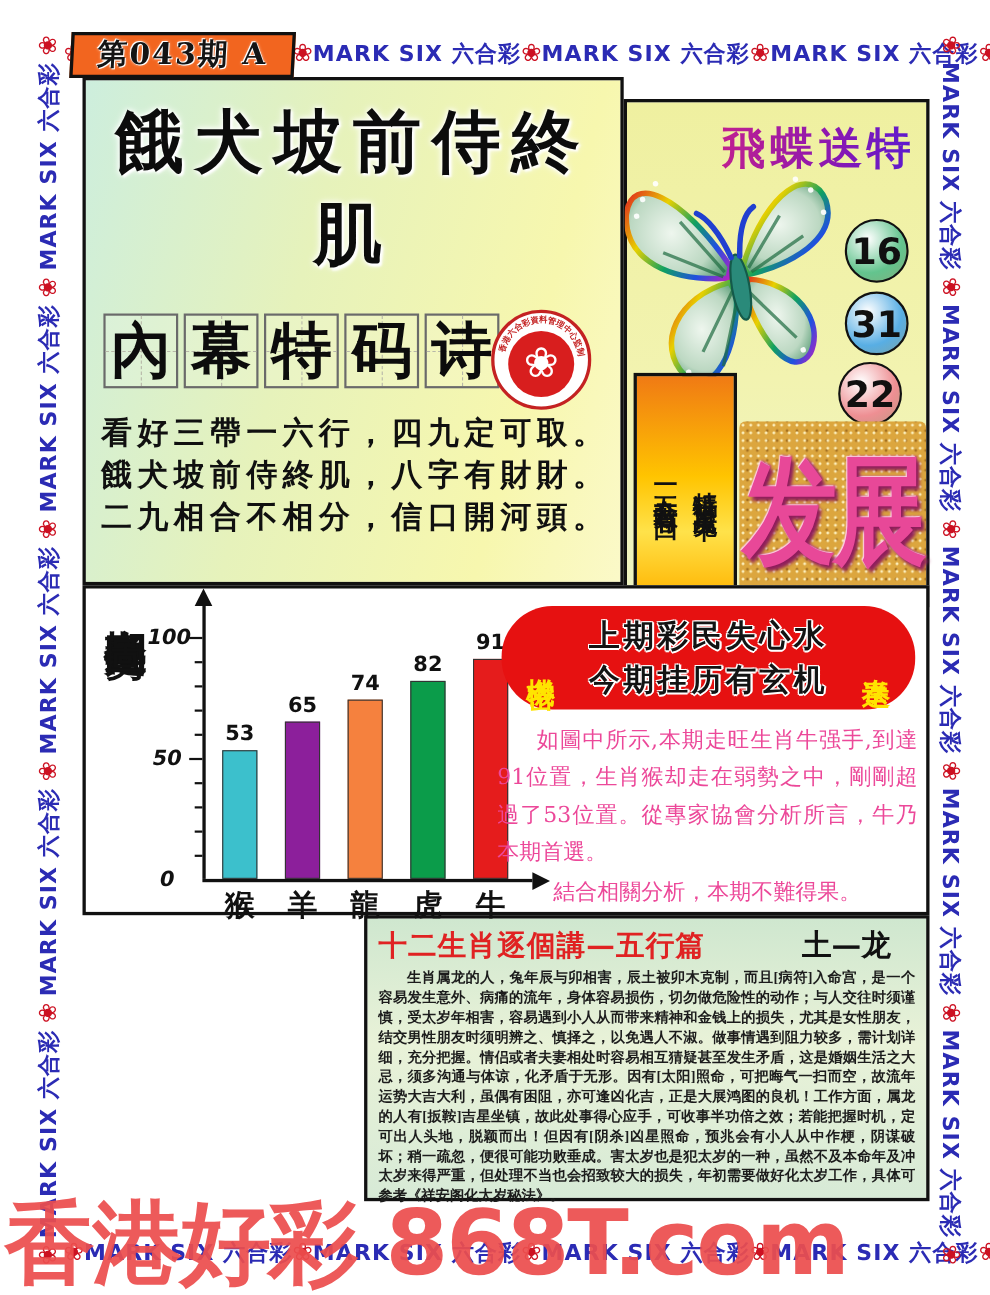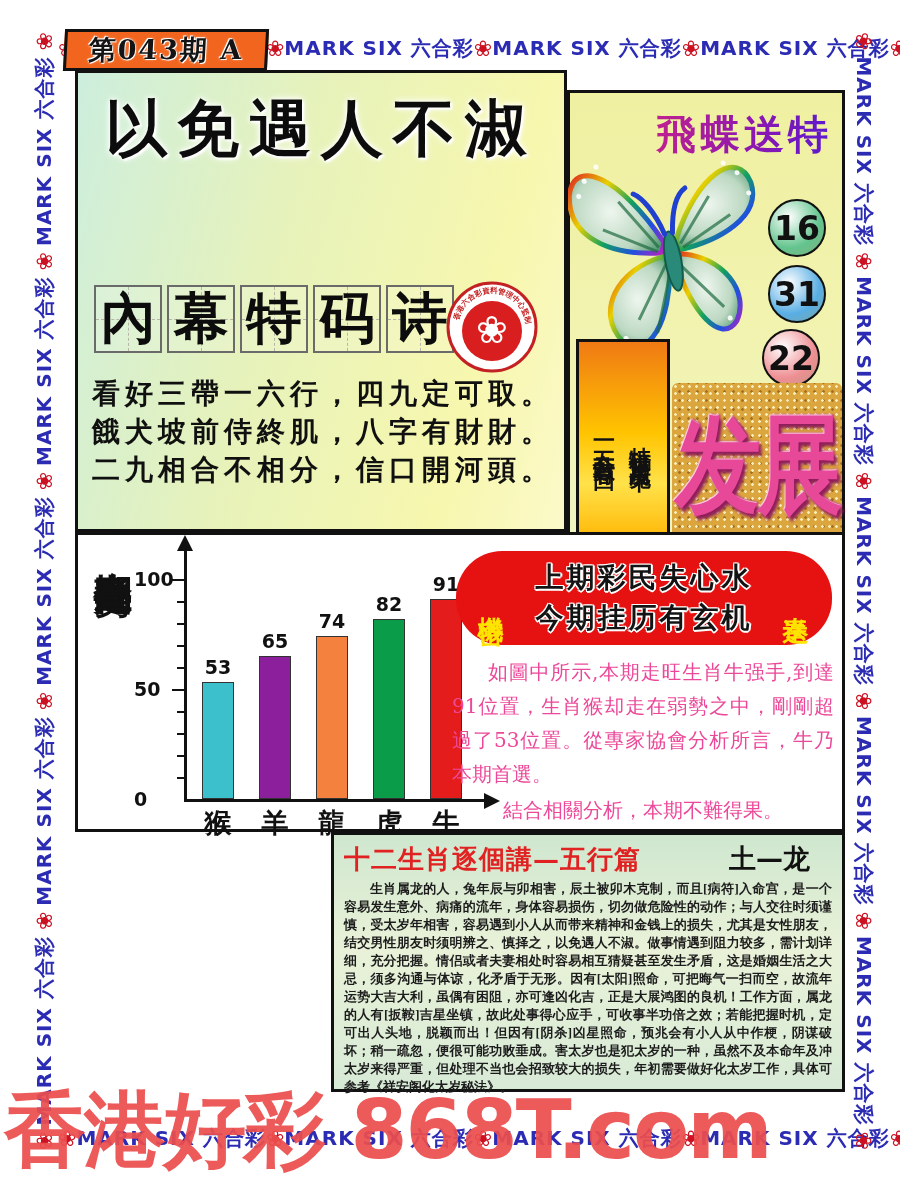--- a/index.html
+++ b/index.html
@@ -134,21 +134,21 @@
     position:absolute; width:0; height:0;
     border-left:8px solid transparent; border-right:8px solid transparent;
     border-bottom:16px solid #111;
   }
   .axis-arrow-right {
     position:absolute; width:0; height:0;
     border-top:8px solid transparent; border-bottom:8px solid transparent;
     border-left:16px solid #111;
   }
   .ytick { position:absolute; background:#111; height:2px; }
-  .ytick-label { position:absolute; font-size:19px; font-weight:bold; color:#111; width:36px; text-align:left; }
+  .ytick-label { position:absolute; font-size:19px; font-weight:bold; color:#111; width:36px; text-align:center;font-style:italic; }
   .bar { position:absolute; border:1px solid #333; }
   .bar-value { position:absolute; font-size:19px; font-weight:bold; color:#111; text-align:center; width:44px; }
   .bar-cat { position:absolute; font-size:27px; font-weight:900; color:#111; text-align:center; width:44px; }
 
   .secret-box {
     position:absolute; left:378px; top:16px; width:376px; height:94px;
     background:#e61111; border-radius:46px;
     display:flex; align-items:center; justify-content:space-between;
     padding:0 18px;
   }
@@ -276,21 +276,21 @@
       <span class="bf">❀</span>
       <span class="bt">MARK SIX 六合彩</span>
       <span class="bf">❀</span>
       <span class="bt">MARK SIX 六合彩</span>
       <span class="bf">❀</span>
     </div>
 
   <div class="issue-badge">第043期 A</div>
 
   <div class="panel panel-masthead">
-    <div class="masthead-title">以免遇人不淑</div>
+    <div class="masthead-title">餓犬坡前侍終肌</div>
 
     <div class="poem-heading-row">
       <div class="grid-box">
           <span>內</span>
         </div>
       <div class="grid-box">
           <span>幕</span>
         </div>
       <div class="grid-box">
           <span>特</span>

